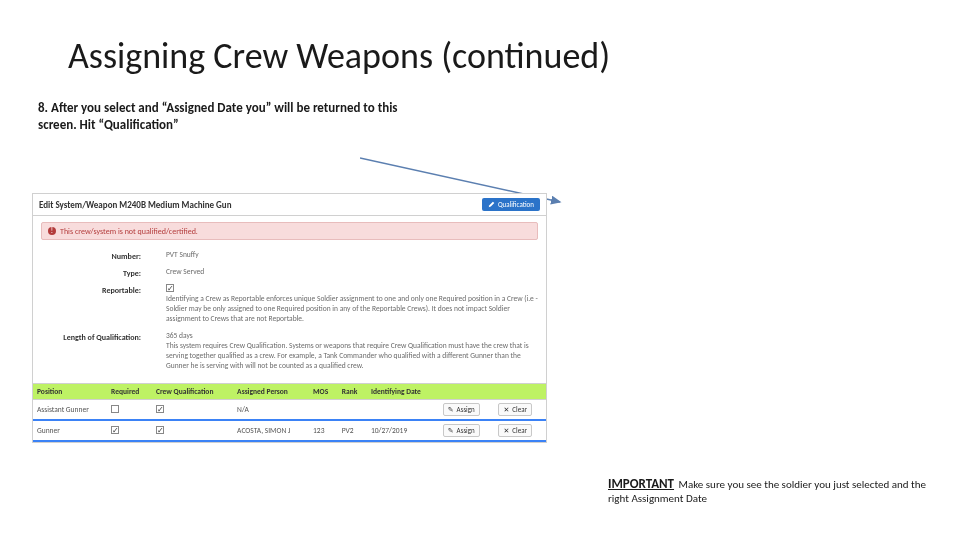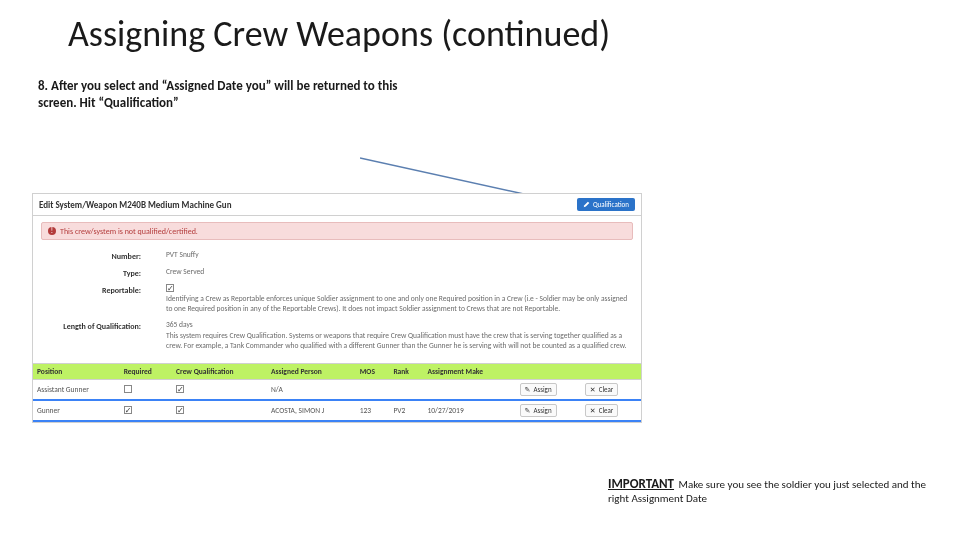--- a/index.html
+++ b/index.html
@@ -8,21 +8,21 @@
     height: 540px;
     font-family: "Segoe UI", Calibri, Arial, sans-serif;
     background: #fff;
     position: relative;
     overflow: hidden;
   }
   .slide-title {
     font-size: 36px;
     font-weight: 400;
     color: #1a1a1a;
-    padding: 12px 0 0 68px;
+    padding: 34px 0 0 68px;
     font-family: Calibri, "Segoe UI", Arial, sans-serif;
   }
   .step-text {
     font-size: 13px;
     font-weight: 600;
     color: #1a1a1a;
     padding: 22px 0 0 38px;
     max-width: 400px;
     line-height: 1.3;
   }
@@ -31,21 +31,21 @@
     top: 150px;
     left: 360px;
     width: 220px;
     height: 60px;
     pointer-events: none;
   }
   .screenshot-panel {
     position: absolute;
     top: 193px;
     left: 32px;
-    width: 610px;
+    width: 515px;
     border: 1px solid #d0d0d0;
     background: #fff;
     font-size: 8px;
     color: #555;
   }
   .panel-header {
     display: flex;
     justify-content: space-between;
     align-items: center;
     padding: 4px 6px;
@@ -235,21 +235,21 @@
 
   <table class="panel-table">
     <thead>
       <tr>
         <th>Position</th>
         <th>Required</th>
         <th>Crew Qualification</th>
         <th>Assigned Person</th>
         <th>MOS</th>
         <th>Rank</th>
-        <th>Assignment Make</th>
+        <th>Identifying Date</th>
         <th></th>
         <th></th>
       </tr>
     </thead>
     <tbody>
       <tr>
         <td>Assistant Gunner</td>
         <td><span class="checkbox-tiny"></span></td>
         <td><span class="checkbox-tiny checked"></span></td>
         <td>N/A</td>

